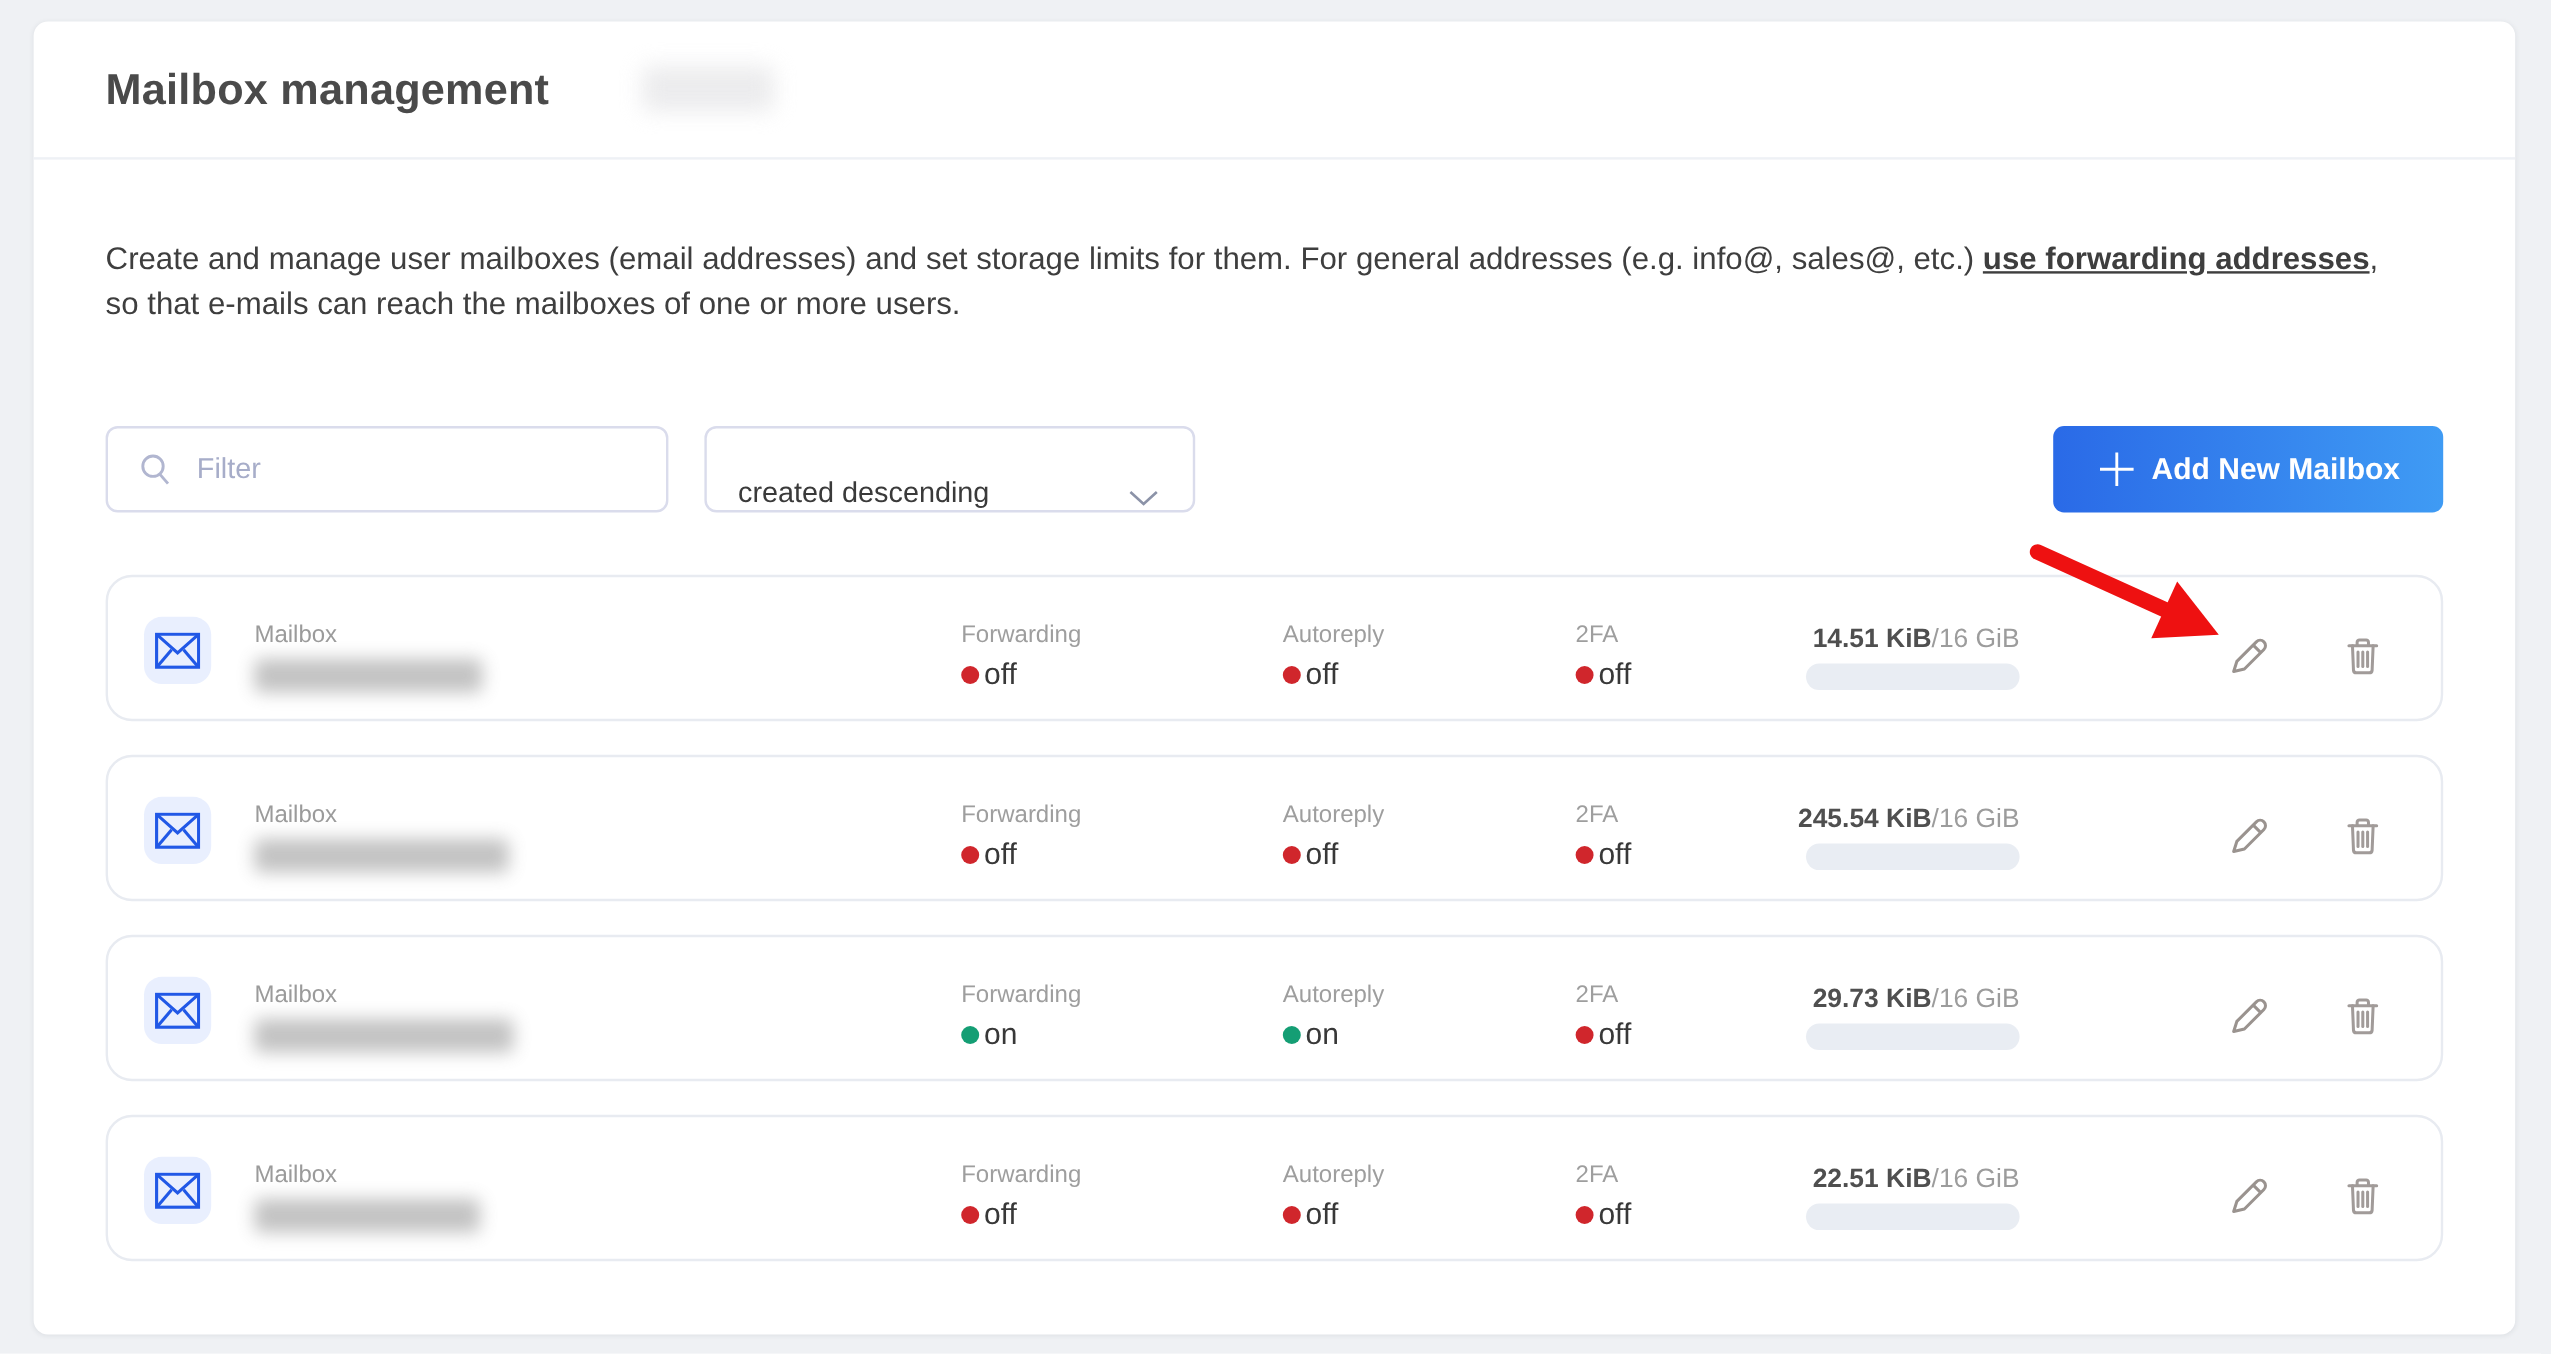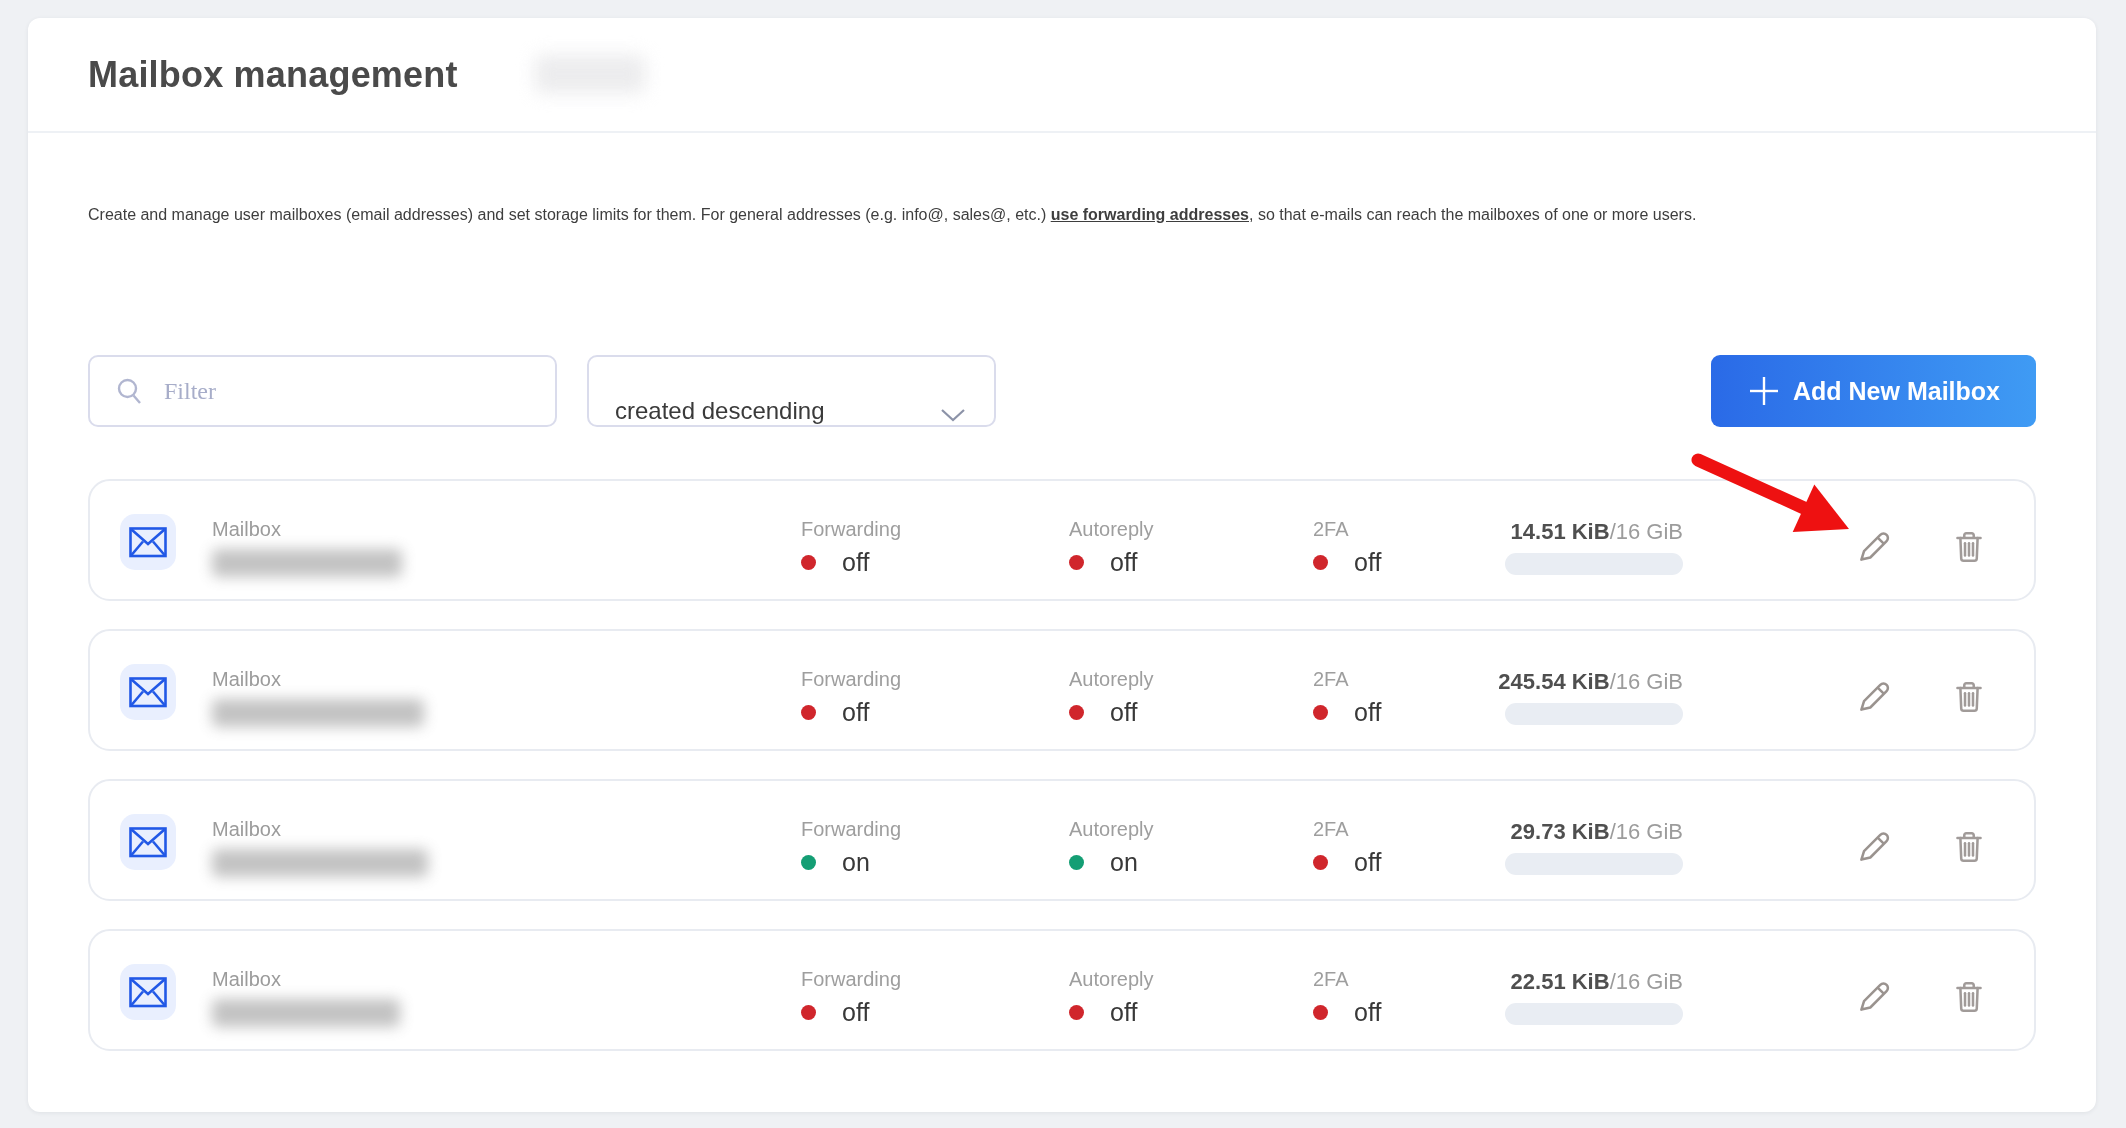--- a/index.html
+++ b/index.html
@@ -16,29 +16,29 @@
     box-shadow:0 1px 4px rgba(40,50,60,.08);
   }
   .header { position:absolute; left:0; top:0; right:0; height:115px; border-bottom:2px solid #eef1f5; }
   .title { position:absolute; left:60px; top:36px; font-size:36px; color:#4a4a4a; letter-spacing:.2px; }
   .title-blur {
     position:absolute; left:507px; top:37px; width:110px; height:38px;
     background:#e7e7e9; border-radius:6px; filter:blur(9px); opacity:.8;
   }
   .desc {
     position:absolute; left:60px; top:178px; width:1900px;
-    font-size:16px; line-height:38px; color:#3e3e3e;
+    font-size:26px; line-height:38px; color:#3e3e3e;
   }
   .desc a { color:#3e3e3e; font-weight:bold; text-decoration:underline; cursor:pointer; }
   .controls { position:absolute; left:60px; top:337px; right:60px; height:72px; display:flex; align-items:center; }
   .filter-wrap { position:relative; width:469px; height:72px; }
   .filter-wrap input {
     width:100%; height:100%; border:2px solid #dadcec; border-radius:10px;
     padding:0 20px 0 74px; font-size:24px; color:#3e3e3e; outline:none;
-    font-family:Liberation Serif, serif; background:#fff;
+    font-family:Liberation Sans, sans-serif; background:#fff;
   }
   .filter-wrap input::placeholder { color:#a7adc9; }
   .search-ic { position:absolute; left:26px; top:21px; }
   .sortbox {
     margin-left:30px; width:409px; height:72px; border:2px solid #dadcec; border-radius:10px;
     display:flex; align-items:flex-end; padding:0 26px; cursor:pointer; background:#fff;
   }
   .sortbox .sort-label { font-size:24px; color:#3a3a3a; }
   .sortbox svg { margin-left:auto; }
   .add-btn {
@@ -55,21 +55,21 @@
   .c-icon {
     position:absolute; left:30px; top:33px; width:56px; height:56px;
     background:#e9effe; border-radius:15px; display:flex; align-items:center; justify-content:center;
   }
   .c-name { position:absolute; left:122px; top:37px; }
   .name-label { font-size:20px; color:#9b9b9b; }
   .name-blur { margin-top:8px; height:28px; border-radius:5px; background:#7a7a7a; opacity:.45; filter:blur(7px); }
   .c-status { position:absolute; top:37px; }
   .c-fwd { left:711px; } .c-auto { left:979px; } .c-2fa { left:1223px; }
   .status-label { font-size:20px; color:#9e9e9e; }
-  .status-value { margin-top:7px; display:flex; align-items:center; gap:26px; font-size:25px; color:#383838; }
+  .status-value { margin-top:7px; display:flex; align-items:center; gap:4px; font-size:25px; color:#383838; }
   .dot { width:15px; height:15px; border-radius:50%; background:#bbb; }
   .dot[data-state="off"] { background:#d0262c; }
   .dot[data-state="on"]  { background:#149e74; }
   .c-storage { position:absolute; top:38px; right:351px; text-align:right; white-space:nowrap; }
   .storage-text { font-size:22px; }
   .storage-used { font-weight:bold; color:#4f4f4f;text-align:right; }
   .storage-quota { color:#9c9c9c; }
   .storage-bar { margin-top:8px; margin-left:auto; width:178px; height:22px; background:#e9edf3; border-radius:11px; }
   .icon-btn {
     position:absolute; width:46px; height:46px; top:43px; background:none; border:none;

